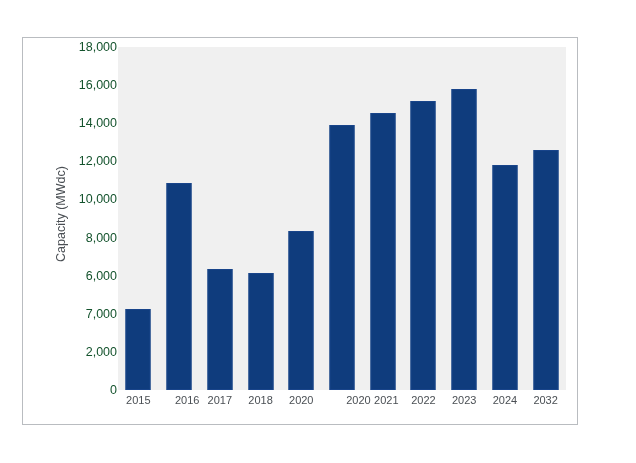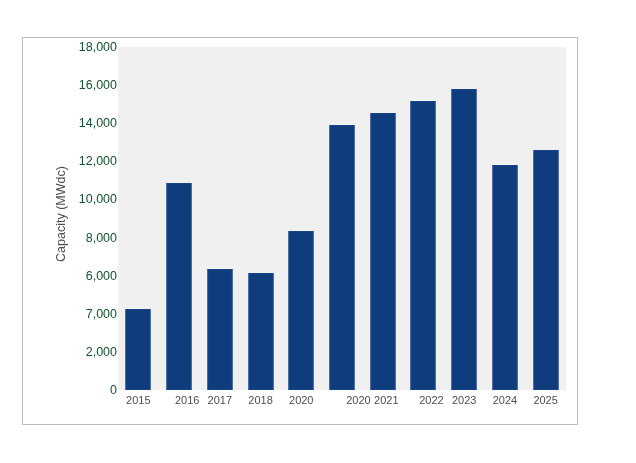--- a/index.html
+++ b/index.html
@@ -186,21 +186,21 @@
       </div>
 
     <div id="x-labels">
         <div class="x-label" style="left: 0px; width: 40.7273px;">2015</div>
         <div class="x-label" style="left: 40.7273px; width: 40.7273px; text-align: right;">2016</div>
         <div class="x-label" style="left: 81.4545px; width: 40.7273px; text-align: center;">2017</div>
         <div class="x-label" style="left: 122.182px; width: 40.7273px;">2018</div>
         <div class="x-label" style="left: 162.909px; width: 40.7273px;">2020</div>
         <div class="x-label" style="left: 212px; width: 40.7273px; text-align: right;">2020</div>
         <div class="x-label" style="left: 248px; width: 40.7273px;">2021</div>
-        <div class="x-label" style="left: 285.091px; width: 40.7273px; margin-left: 8px;">2022</div>
+        <div class="x-label" style="left: 285.091px; width: 40.7273px;">2022</div>
         <div class="x-label" style="left: 325.818px; width: 40.7273px;">2023</div>
         <div class="x-label" style="left: 366.545px; width: 40.7273px;">2024</div>
-        <div class="x-label" style="left: 407.273px; width: 40.7273px;">2025</div>
+        <div class="x-label" style="left: 407.273px; width: 40.7273px;">2032</div>
       </div>
 
   </div>
 
 </div>
 
 </body></html>

